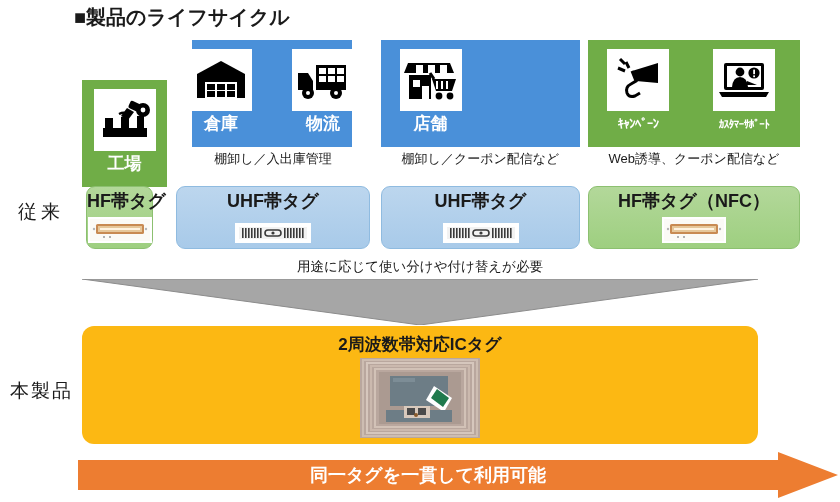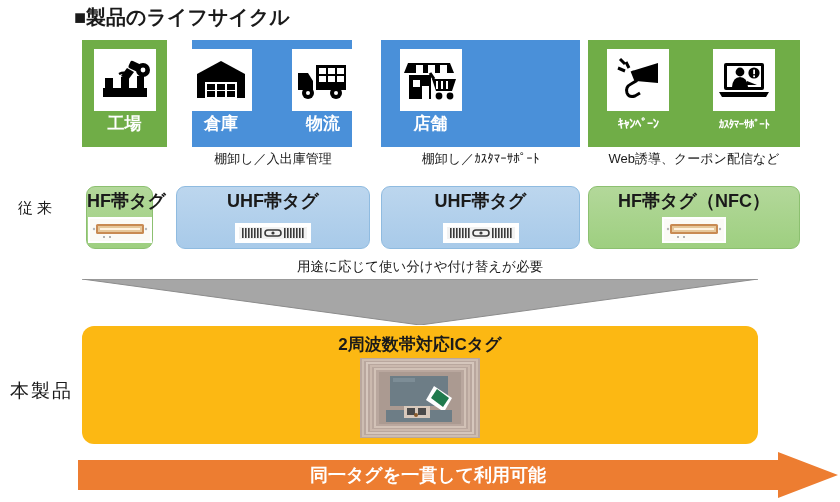--- a/index.html
+++ b/index.html
@@ -41,21 +41,21 @@
 
   
   .caption{
     position:absolute;top:149px;height:20px;
     font-size:13px;color:#1a1a1a;text-align:center;white-space:nowrap;
     line-height:20px;
   }
 
   
   .rowlabel{
-    position:absolute;font-size:15px;color:#1a1a1a;white-space:nowrap;
+    position:absolute;font-size:19px;color:#1a1a1a;white-space:nowrap;
   }
   .rowlabel.conventional{left:18px;top:199px;letter-spacing:4px;}
   .rowlabel.product{left:10px;top:378px;font-size:19px;letter-spacing:2px;}
 
   
   .tagbox{
     position:absolute;top:186px;height:63px;border-radius:9px;
     box-sizing:border-box;
   }
   .tagbox.green{background:linear-gradient(#b3d89a,#9ecf80);border:1px solid #8cc070;}
@@ -102,21 +102,21 @@
     pointer-events:none;
   }
 </style>
 </head>
 <body>
 
 <div class="root">
 
   <div class="title">■製品のライフサイクル</div>
 
-  <div class="grp green" style="left:82px;width:85px;">
+  <div class="grp green" style="left:82px;width:85px;margin-top:40px;">
     <div class="cell">
       <div class="iconbox">
         <svg width="52" height="48" viewBox="0 0 52 48">
           <rect x="4" y="32" width="44" height="9" fill="#000"></rect>
           <rect x="6" y="22" width="8" height="10" fill="#000"></rect>
           <rect x="22" y="21" width="8" height="11" fill="#000"></rect>
           <rect x="38" y="20" width="7" height="12" fill="#000"></rect>
           <path d="M22 20 l6 -8 l7 4 l-6 8 z" fill="#000"></path>
           <rect x="30" y="6" width="11" height="8" rx="2" fill="#000" transform="rotate(25 35 10)"></rect>
           <circle cx="44" cy="14" r="7" fill="#000"></circle>
@@ -181,21 +181,21 @@
           <path d="M28 22 L52 22 L48 34 L32 34 Z" fill="#000"></path>
           <path d="M30 22 L26 16" stroke="#000" stroke-width="3"></path>
           <path d="M33 24 L33 32 M38 24 L38 32 M43 24 L43 32" stroke="#fff" stroke-width="2"></path>
           <circle cx="35" cy="39" r="3.4" fill="#000"></circle>
           <circle cx="46" cy="39" r="3.4" fill="#000"></circle>
         </svg>
       </div>
       <div class="celllabel">店舗</div>
     </div>
   </div>
-  <div class="caption" style="left:376px;width:209px;">棚卸し／ｶｽﾀﾏｰｻﾎﾟｰﾄ</div>
+  <div class="caption" style="left:376px;width:209px;">棚卸し／クーポン配信など</div>
 
   <div class="grp green" style="left:588px;width:212px;">
     <div class="cell" style="width:100px;">
       <div class="iconbox">
         <svg width="48" height="46" viewBox="0 0 48 46">
           <path d="M18 14 L44 6 L44 26 L22 24 Z" fill="#000"></path>
           <path d="M18 14 L22 24 L17 27 Q11 30 13 36 Q15 41 21 39 L26 36" stroke="#000" stroke-width="3" fill="none"></path>
           <path d="M12 5 L15 11" stroke="#000" stroke-width="3"></path>
           <path d="M4 11 L11 14" stroke="#000" stroke-width="3"></path>
           <path d="M6 2 L11 7" stroke="#000" stroke-width="3"></path>

